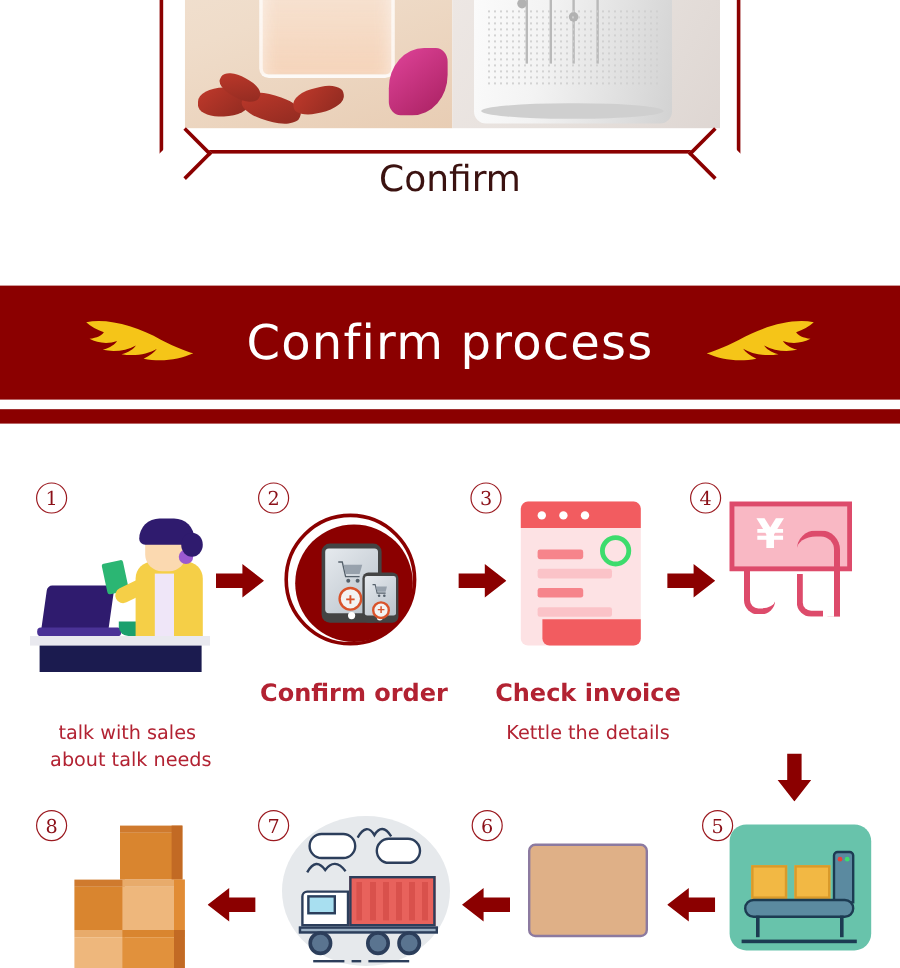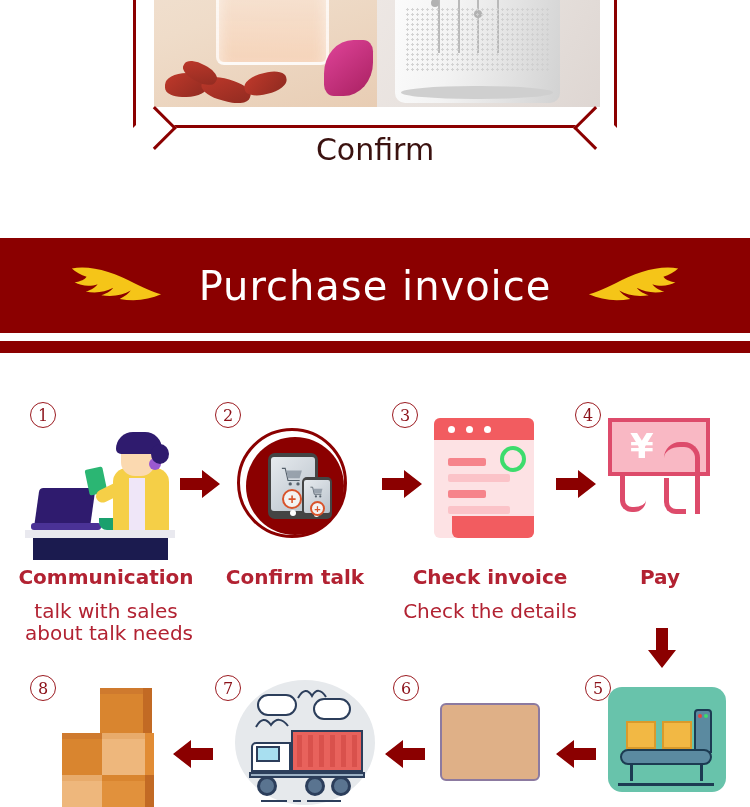--- a/index.html
+++ b/index.html
@@ -84,21 +84,21 @@
   .num-circle{
     position:absolute;width:26px;height:26px;border:1.5px solid #9b1a20;border-radius:50%;
     display:flex;align-items:center;justify-content:center;
     font-size:16px;color:#8b1018;font-family:"DejaVu Serif",serif;box-sizing:border-box;
   }
   .step-label{
     position:absolute;text-align:center;font-weight:bold;font-size:20px;color:#b22232;
     font-family:"DejaVu Sans",sans-serif;white-space:nowrap;
   }
   .step-sub{
-    position:absolute;text-align:center;font-size:20px;color:#b22232;
+    position:absolute;text-align:center;font-size:16px;color:#b22232;
     font-family:"DejaVu Sans",sans-serif;white-space:nowrap;line-height:22px;
   }
   .arrow-r,.arrow-l{position:absolute;width:40px;height:32px;}
   .arrow-d{position:absolute;width:32px;height:40px;}
 
   
   .agent{position:absolute;}
   .desk{position:absolute;left:0;bottom:0;width:150px;height:8px;background:#e9e9ef;}
   .desk-front{position:absolute;left:8px;bottom:-22px;width:135px;height:22px;background:#1b1b4f;}
   .laptop-screen{position:absolute;left:12px;bottom:14px;width:56px;height:36px;
@@ -226,21 +226,21 @@
   <div class="notch-r"></div>
 </div>
 <div class="product-caption">Confirm</div>
 
 <div class="banner">
   <svg class="wing left" viewBox="0 0 100 50">
     <path d="M2 6 C22 2 48 10 70 22 C84 29 94 33 99 34 C86 40 70 42 54 39 C60 36 64 33 66 30
              C58 35 46 37 34 35 C41 33 45 30 47 27 C38 32 27 33 17 31 C24 29 28 26 30 23
              C22 26 12 25 5 21 C12 20 16 18 18 15 C12 13 6 10 2 6 Z" fill="#f5c518"></path>
   </svg>
-  <div class="banner-title">Purchase  invoice</div>
+  <div class="banner-title">Confirm  process</div>
   <svg class="wing right" viewBox="0 0 100 50">
     <g transform="translate(100,0) scale(-1,1)">
       <path d="M2 6 C22 2 48 10 70 22 C84 29 94 33 99 34 C86 40 70 42 54 39 C60 36 64 33 66 30
                C58 35 46 37 34 35 C41 33 45 30 47 27 C38 32 27 33 17 31 C24 29 28 26 30 23
                C22 26 12 25 5 21 C12 20 16 18 18 15 C12 13 6 10 2 6 Z" fill="#f5c518"></path>
     </g>
   </svg>
 </div>
 <div class="banner-stripe"></div>
 
@@ -257,21 +257,20 @@
       <div class="body-y"></div>
         <div class="shirt"></div>
       <div class="head"></div>
         <div class="headset"></div>
       <div class="hair"></div>
         <div class="hair-bun"></div>
       <div class="desk"></div>
         <div class="desk-front"></div>
     </div>
   </div>
-  <div class="step-label" style="left:0;top:205px;width:212px;">Communication</div>
   <div class="step-sub" style="left:0;top:240px;width:212px;">talk with sales</div>
   <div class="step-sub" style="left:0;top:262px;width:218px;">about talk needs</div>
 
   <svg class="arrow-r" style="left:180px;top:108px;" viewBox="0 0 40 32">
     <path d="M0 10 H22 V2 L40 16 L22 30 V22 H0 Z" fill="#8b0000"></path>
   </svg>
 
   <div class="step" style="left:205px;top:0;width:175px;height:200px;">
     <div class="num-circle" style="left:10px;top:42px;">2</div>
     <div class="confirm-outer" style="left:32px;top:68px;">
@@ -295,21 +294,21 @@
           <path d="M6 7 H23 L21 15 H8 Z" fill="#8d98a3" opacity=".85"></path>
           <circle cx="11" cy="21" r="2" fill="#55606b"></circle>
               <circle cx="19" cy="21" r="2" fill="#55606b"></circle>
         </svg>
       </div>
       <div style="position:absolute;left:12px;bottom:2px;width:5px;height:5px;background:#fff;border-radius:50%;"></div>
       </div>
       <div class="plus-badge" style="left:70px;top:70px;width:15px;height:15px;font-size:11px;">+</div>
     </div>
   </div>
-  <div class="step-label" style="left:205px;top:205px;width:180px;">Confirm talk</div>
+  <div class="step-label" style="left:205px;top:205px;width:180px;">Confirm order</div>
 
   <svg class="arrow-r" style="left:382px;top:108px;" viewBox="0 0 40 32">
     <path d="M0 10 H22 V2 L40 16 L22 30 V22 H0 Z" fill="#8b0000"></path>
   </svg>
 
   <div class="step" style="left:390px;top:0;width:165px;height:200px;">
     <div class="num-circle" style="left:2px;top:42px;">3</div>
     <div class="invoice" style="left:44px;top:58px;">
       <div class="inv-head"></div>
       <div class="inv-dot" style="left:14px;"></div>
@@ -317,37 +316,36 @@
         <div class="inv-dot" style="left:50px;"></div>
       <div class="inv-circle"></div>
       <div class="inv-line" style="left:14px;top:40px;width:38px;background:#f6848b;"></div>
       <div class="inv-line" style="left:14px;top:56px;width:62px;background:#fbc3c8;"></div>
       <div class="inv-line" style="left:14px;top:72px;width:38px;background:#f6848b;"></div>
       <div class="inv-line" style="left:14px;top:88px;width:62px;background:#fbc3c8;"></div>
       <div class="inv-foot"></div>
     </div>
   </div>
   <div class="step-label" style="left:390px;top:205px;width:200px;">Check invoice</div>
-  <div class="step-sub" style="left:390px;top:240px;width:200px;">Check the details</div>
+  <div class="step-sub" style="left:390px;top:240px;width:200px;">Kettle the details</div>
 
   <svg class="arrow-r" style="left:556px;top:108px;" viewBox="0 0 40 32">
     <path d="M0 10 H22 V2 L40 16 L22 30 V22 H0 Z" fill="#8b0000"></path>
   </svg>
 
   <div class="step" style="left:570px;top:0;width:180px;height:200px;">
     <div class="num-circle" style="left:5px;top:42px;">4</div>
     <div style="position:absolute;left:38px;top:58px;width:120px;height:110px;">
       <div class="note"></div>
       <div class="yen" style="left:22px;top:8px;">¥</div>
       <div class="finger" style="left:12px;top:56px;width:26px;height:38px;border-top:none;border-radius:0 0 12px 12px;border-right:none;"></div>
       <div class="finger" style="left:56px;top:24px;width:36px;height:72px;border-radius:16px 16px 0 0;border-bottom:none;border-left:none;"></div>
       <div class="finger" style="left:56px;top:60px;width:22px;height:36px;border-top:none;border-radius:0 0 0 12px;border-right:none;"></div>
     </div>
   </div>
-  <div class="step-label" style="left:570px;top:205px;width:180px;">Pay</div>
 
   <svg class="arrow-d" style="left:646px;top:268px;" viewBox="0 0 32 40">
     <path d="M10 0 H22 V22 H30 L16 40 L2 22 H10 Z" fill="#8b0000"></path>
   </svg>
 
   <div class="step" style="left:570px;top:315px;width:180px;height:132px;">
     <div class="num-circle" style="left:15px;top:0px;">5</div>
     <div class="prod-bg" style="left:38px;top:12px;">
       <div class="pbox" style="left:18px;top:34px;"></div>
       <div class="pbox" style="left:54px;top:34px;"></div>

